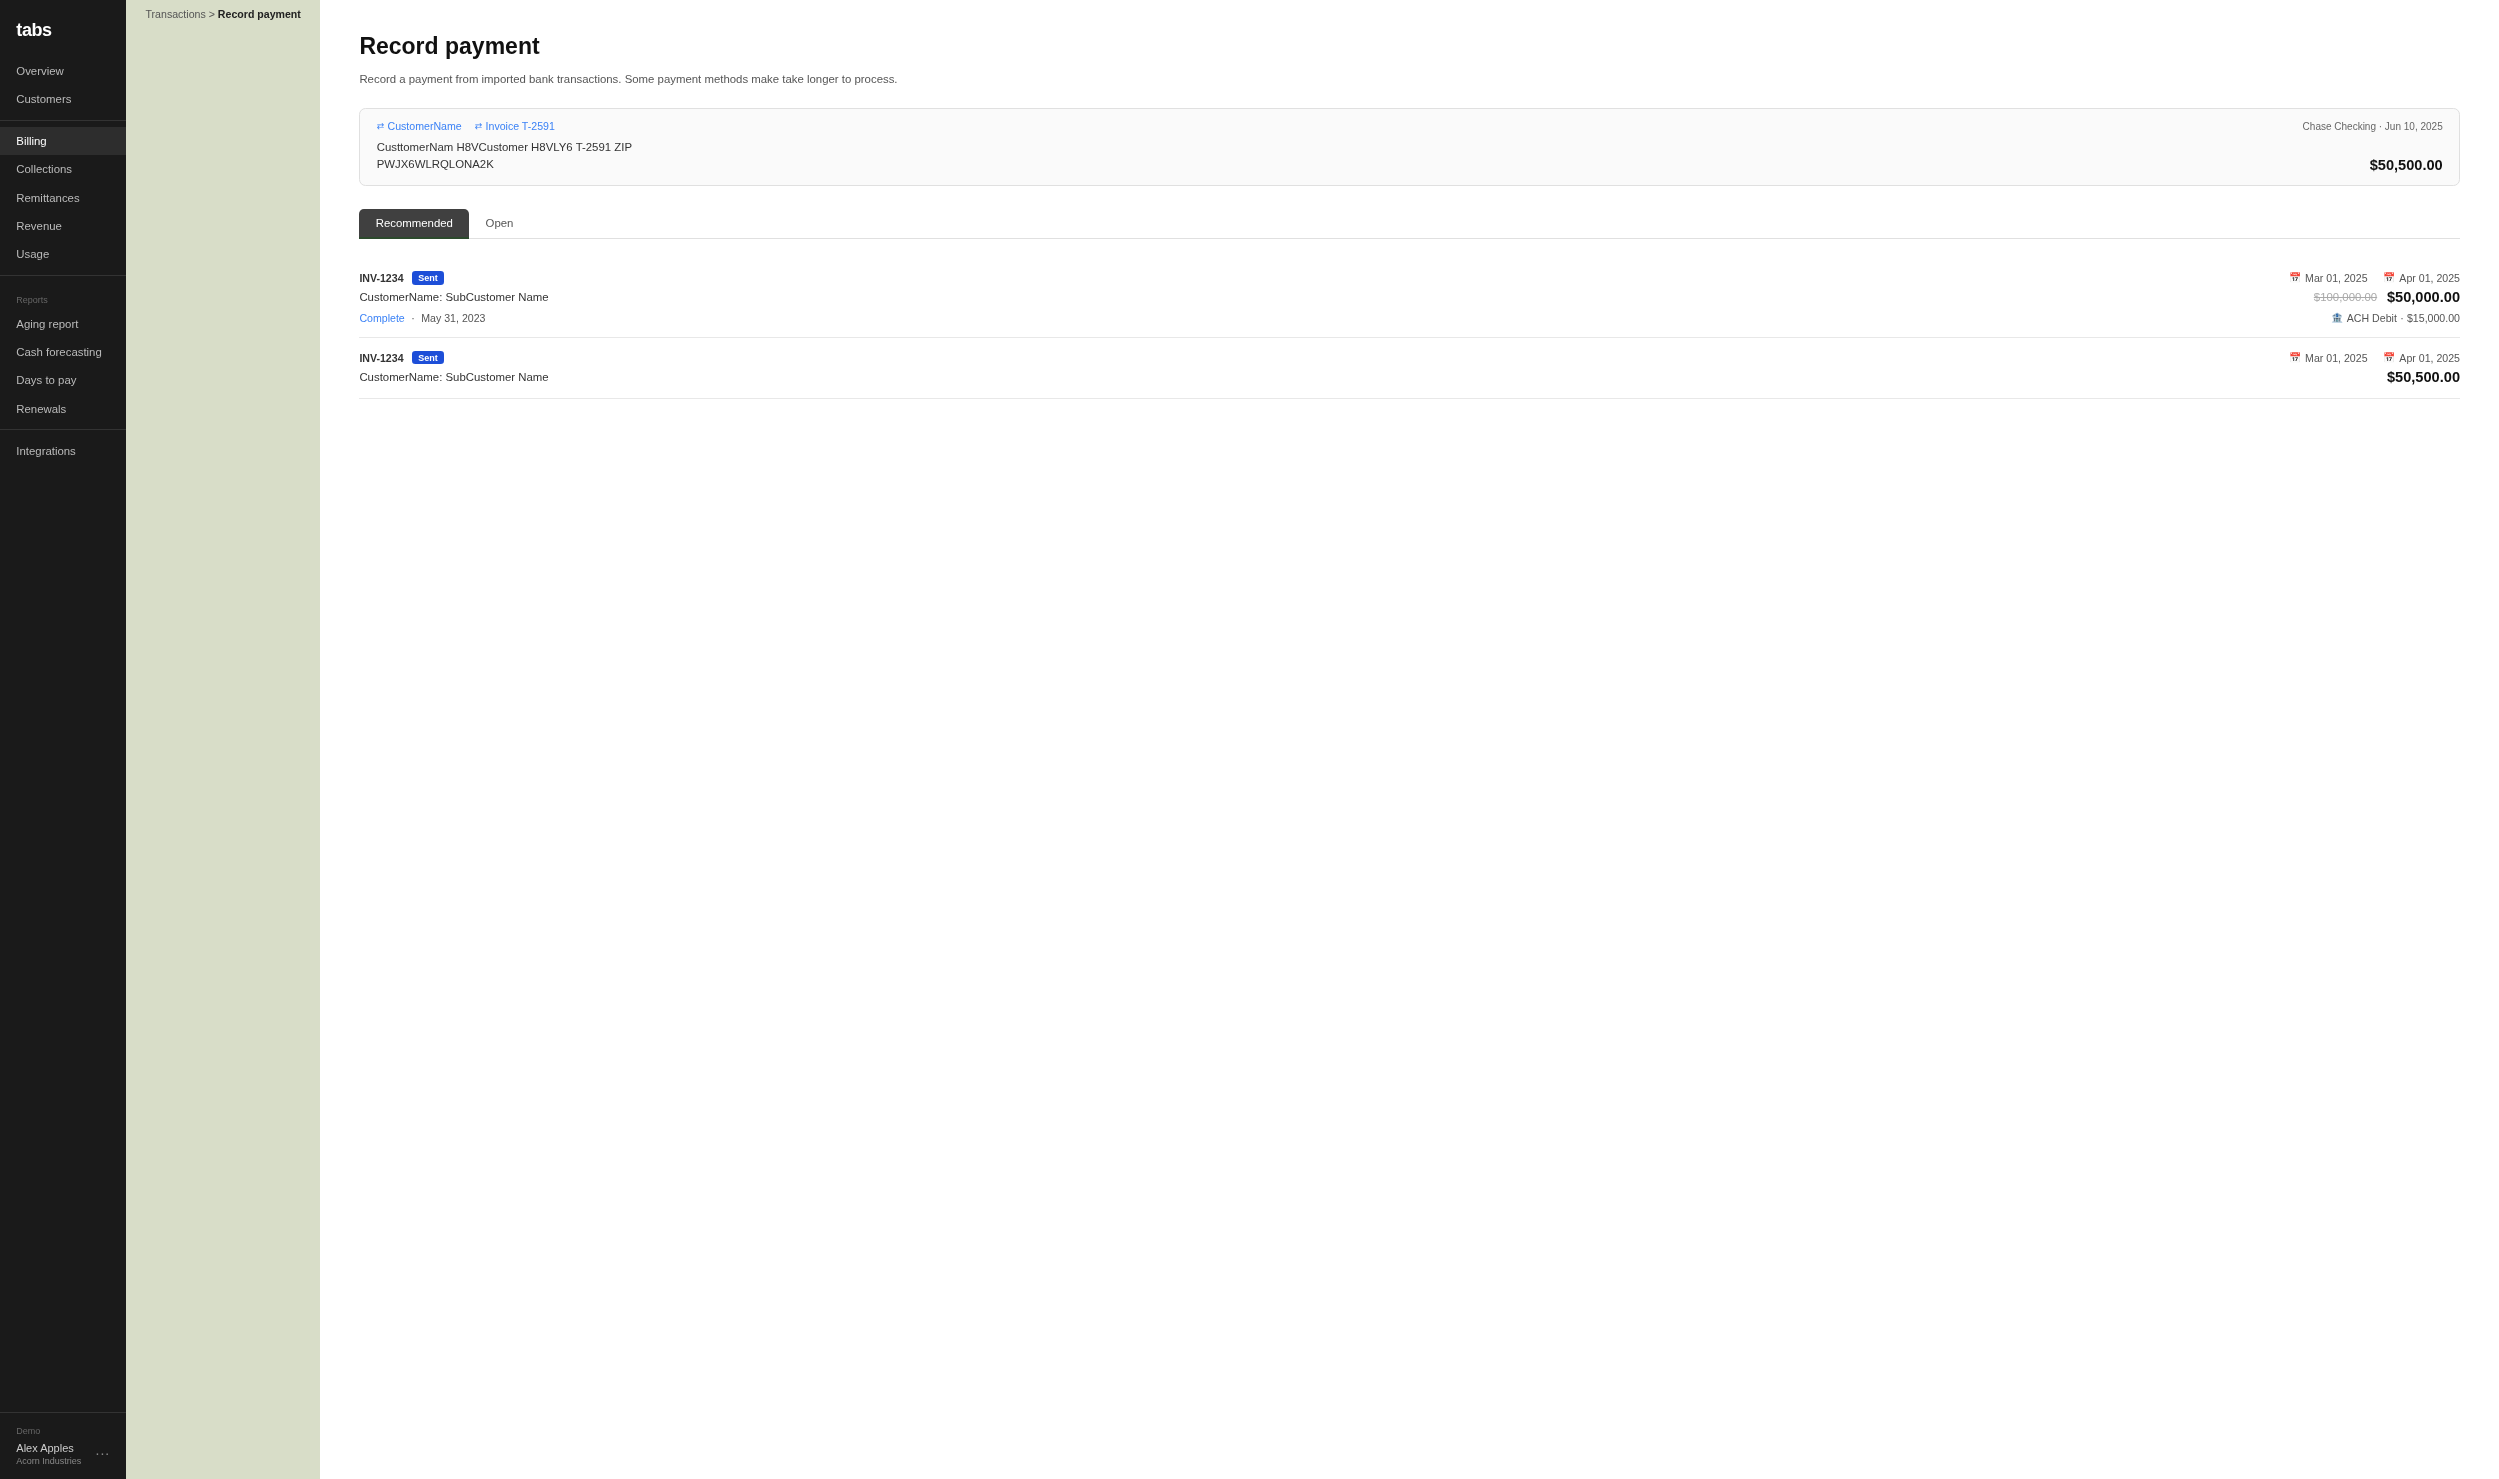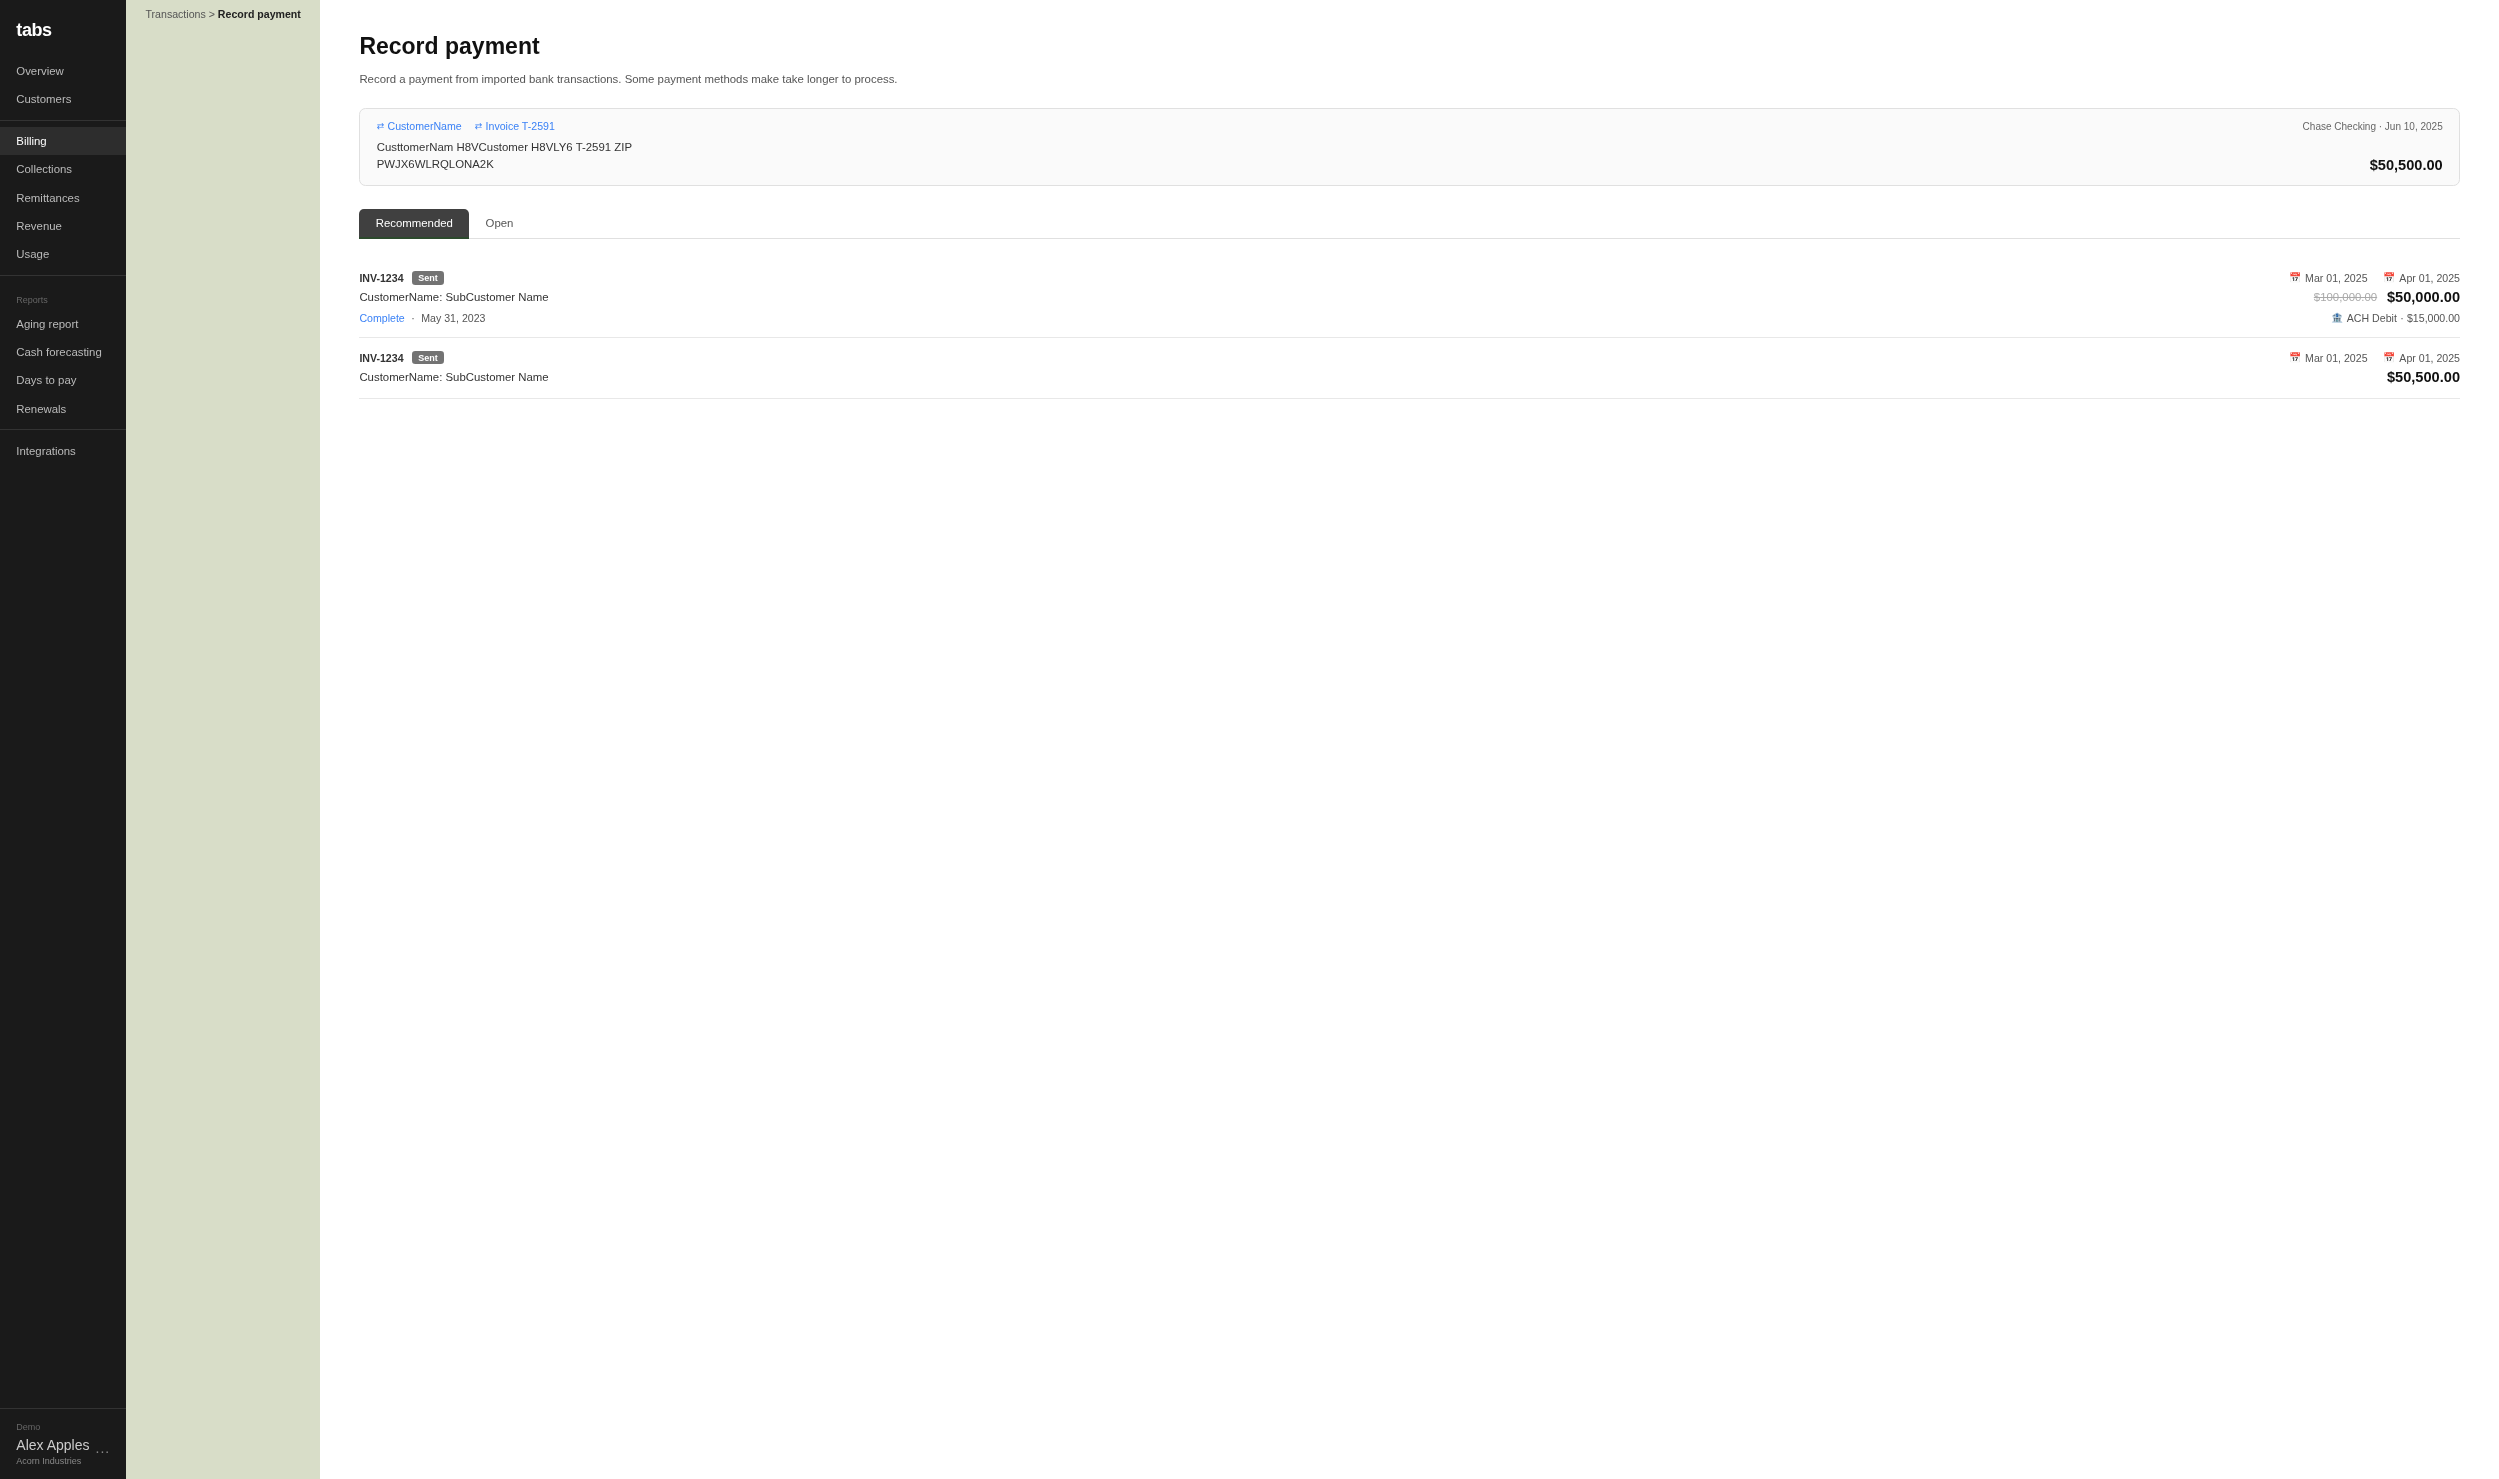--- a/index.html
+++ b/index.html
@@ -43,21 +43,21 @@
       border: none;
       border-top: 0.8px solid #333;
       margin: 6.5px 0;
     }
     .sidebar-footer {
       padding: 13px 16.3px;
       border-top: 0.8px solid #333;
     }
     .sidebar-footer-demo { font-size: 9px; color: #666; margin-bottom: 4.9px; }
     .sidebar-footer-user { display: flex; align-items: center; justify-content: space-between; }
-    .sidebar-footer-name { font-size: 14px; color: #ccc; line-height: 1.4; }
+    .sidebar-footer-name { font-size: 11px; color: #ccc; line-height: 1.4; }
     .sidebar-footer-company { font-size: 9px; color: #888; }
     .sidebar-footer-dots { color: #888; font-size: 14.6px; cursor: pointer; }
 
     
     .main { flex: 1; display: flex; flex-direction: row; overflow: hidden; }
 
     
     .topbar {
       background: #d8ddc8;
       padding: 8.1px 19.5px;
@@ -152,21 +152,21 @@
       margin-bottom: 4.9px;
     }
     .invoice-row-left { display: flex; align-items: center; gap: 8.1px; }
     .invoice-id { font-size: 10.6px; color: #333; font-weight: 700; }
     .badge {
       font-size: 9px;
       font-weight: 600;
       padding: 1.6px 6.5px;
       border-radius: 3.3px;
     }
-    .badge-sent { background: #737373; color: #fff; }
+    .badge-sent { background: #1d4ed8; color: #fff; }
     .invoice-row-right {
       display: flex; align-items: center; gap: 16.3px;
       font-size: 10.6px; color: #555;
     }
     .date-item { display: flex; align-items: center; gap: 3.3px; }
     .date-icon { font-size: 9.8px; }
     .invoice-row-bottom {
       display: flex;
       align-items: center;
       justify-content: space-between;

